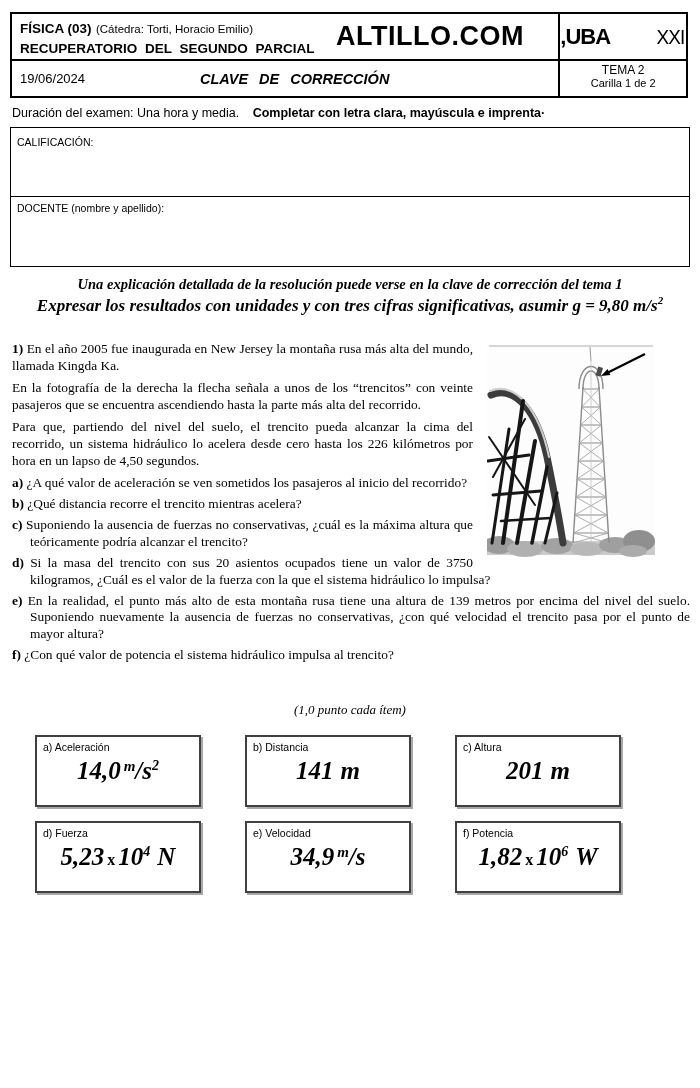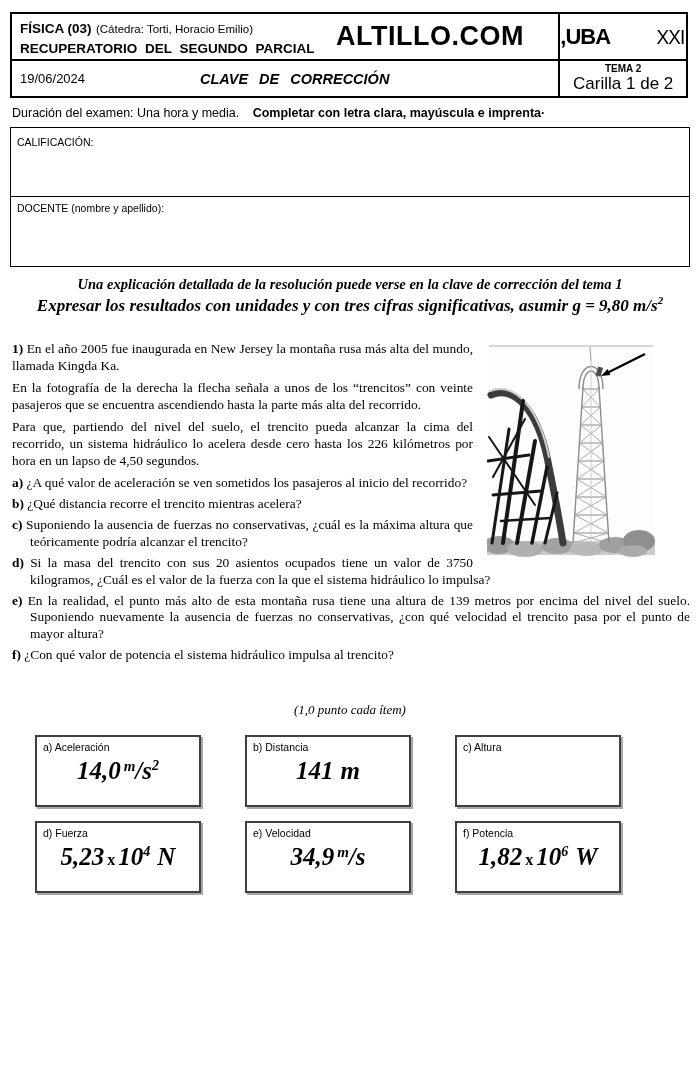--- a/index.html
+++ b/index.html
@@ -22,22 +22,22 @@
   .h-left-bottom { flex:1; display:flex; align-items:center; padding-left:8px; }
   .date { font-size:13px; width:180px; }
   .key { font-weight:bold; font-style:italic; font-size:14.5px; word-spacing:7px; }
   .h-right { flex:1; display:flex; flex-direction:column; }
   .h-logo { height:47px; border-bottom:2px solid #000; box-sizing:border-box;
             display:flex; align-items:center; justify-content:center;gap:44px; }
   .logo-uba { font-weight:bold; font-size:22px; letter-spacing:-1px; }
   .logo-xxi { font-size:21px; font-weight:400; letter-spacing:-1px; margin-left:1px;
               transform:scaleX(0.9); display:inline-block; }
   .h-tema { flex:1; text-align:center; padding-top:2px; }
-  .tema { font-weight:bold; font-size:10px; }
-  .carilla { font-size:17px;text-align:center; }
+  .tema { font-weight:normal; font-size:12px; }
+  .carilla { font-size:11px;text-align:center; }
 
   
   .duracion { position:absolute; top:106px; left:12px;
               font-family:"Liberation Sans", sans-serif; font-size:12.5px; white-space:nowrap; }
   .duracion .bold-part { font-weight:bold; margin-left:10px; }
 
   
   .form { position:absolute; top:127px; left:10px; width:680px; height:140px;
           border:1.5px solid #000; box-sizing:border-box; display:flex;
           font-family:"Liberation Sans", sans-serif; font-size:12px; }
@@ -198,20 +198,21 @@
     <div class="ans-box">
       <div class="ans-label">a) Aceleración</div>
       <div class="ans-value"><span>14,0</span><span class="sup-u">m</span><span>/s</span><span class="sup-e">2</span></div>
     </div>
     <div class="ans-box">
       <div class="ans-label">b) Distancia</div>
       <div class="ans-value"><span>141</span><span class="unit">m</span></div>
     </div>
     <div class="ans-box">
       <div class="ans-label">c) Altura</div>
+      <div class="ans-value"><span>201</span><span class="unit">m</span></div>
     </div>
   </div>
 
   <div class="answers-row row2">
     <div class="ans-box">
       <div class="ans-label">d) Fuerza</div>
       <div class="ans-value"><span>5,23</span><span class="times">x</span><span>10</span><span class="sup-e">4</span><span class="unit">N</span></div>
     </div>
     <div class="ans-box">
       <div class="ans-label">e) Velocidad</div>

